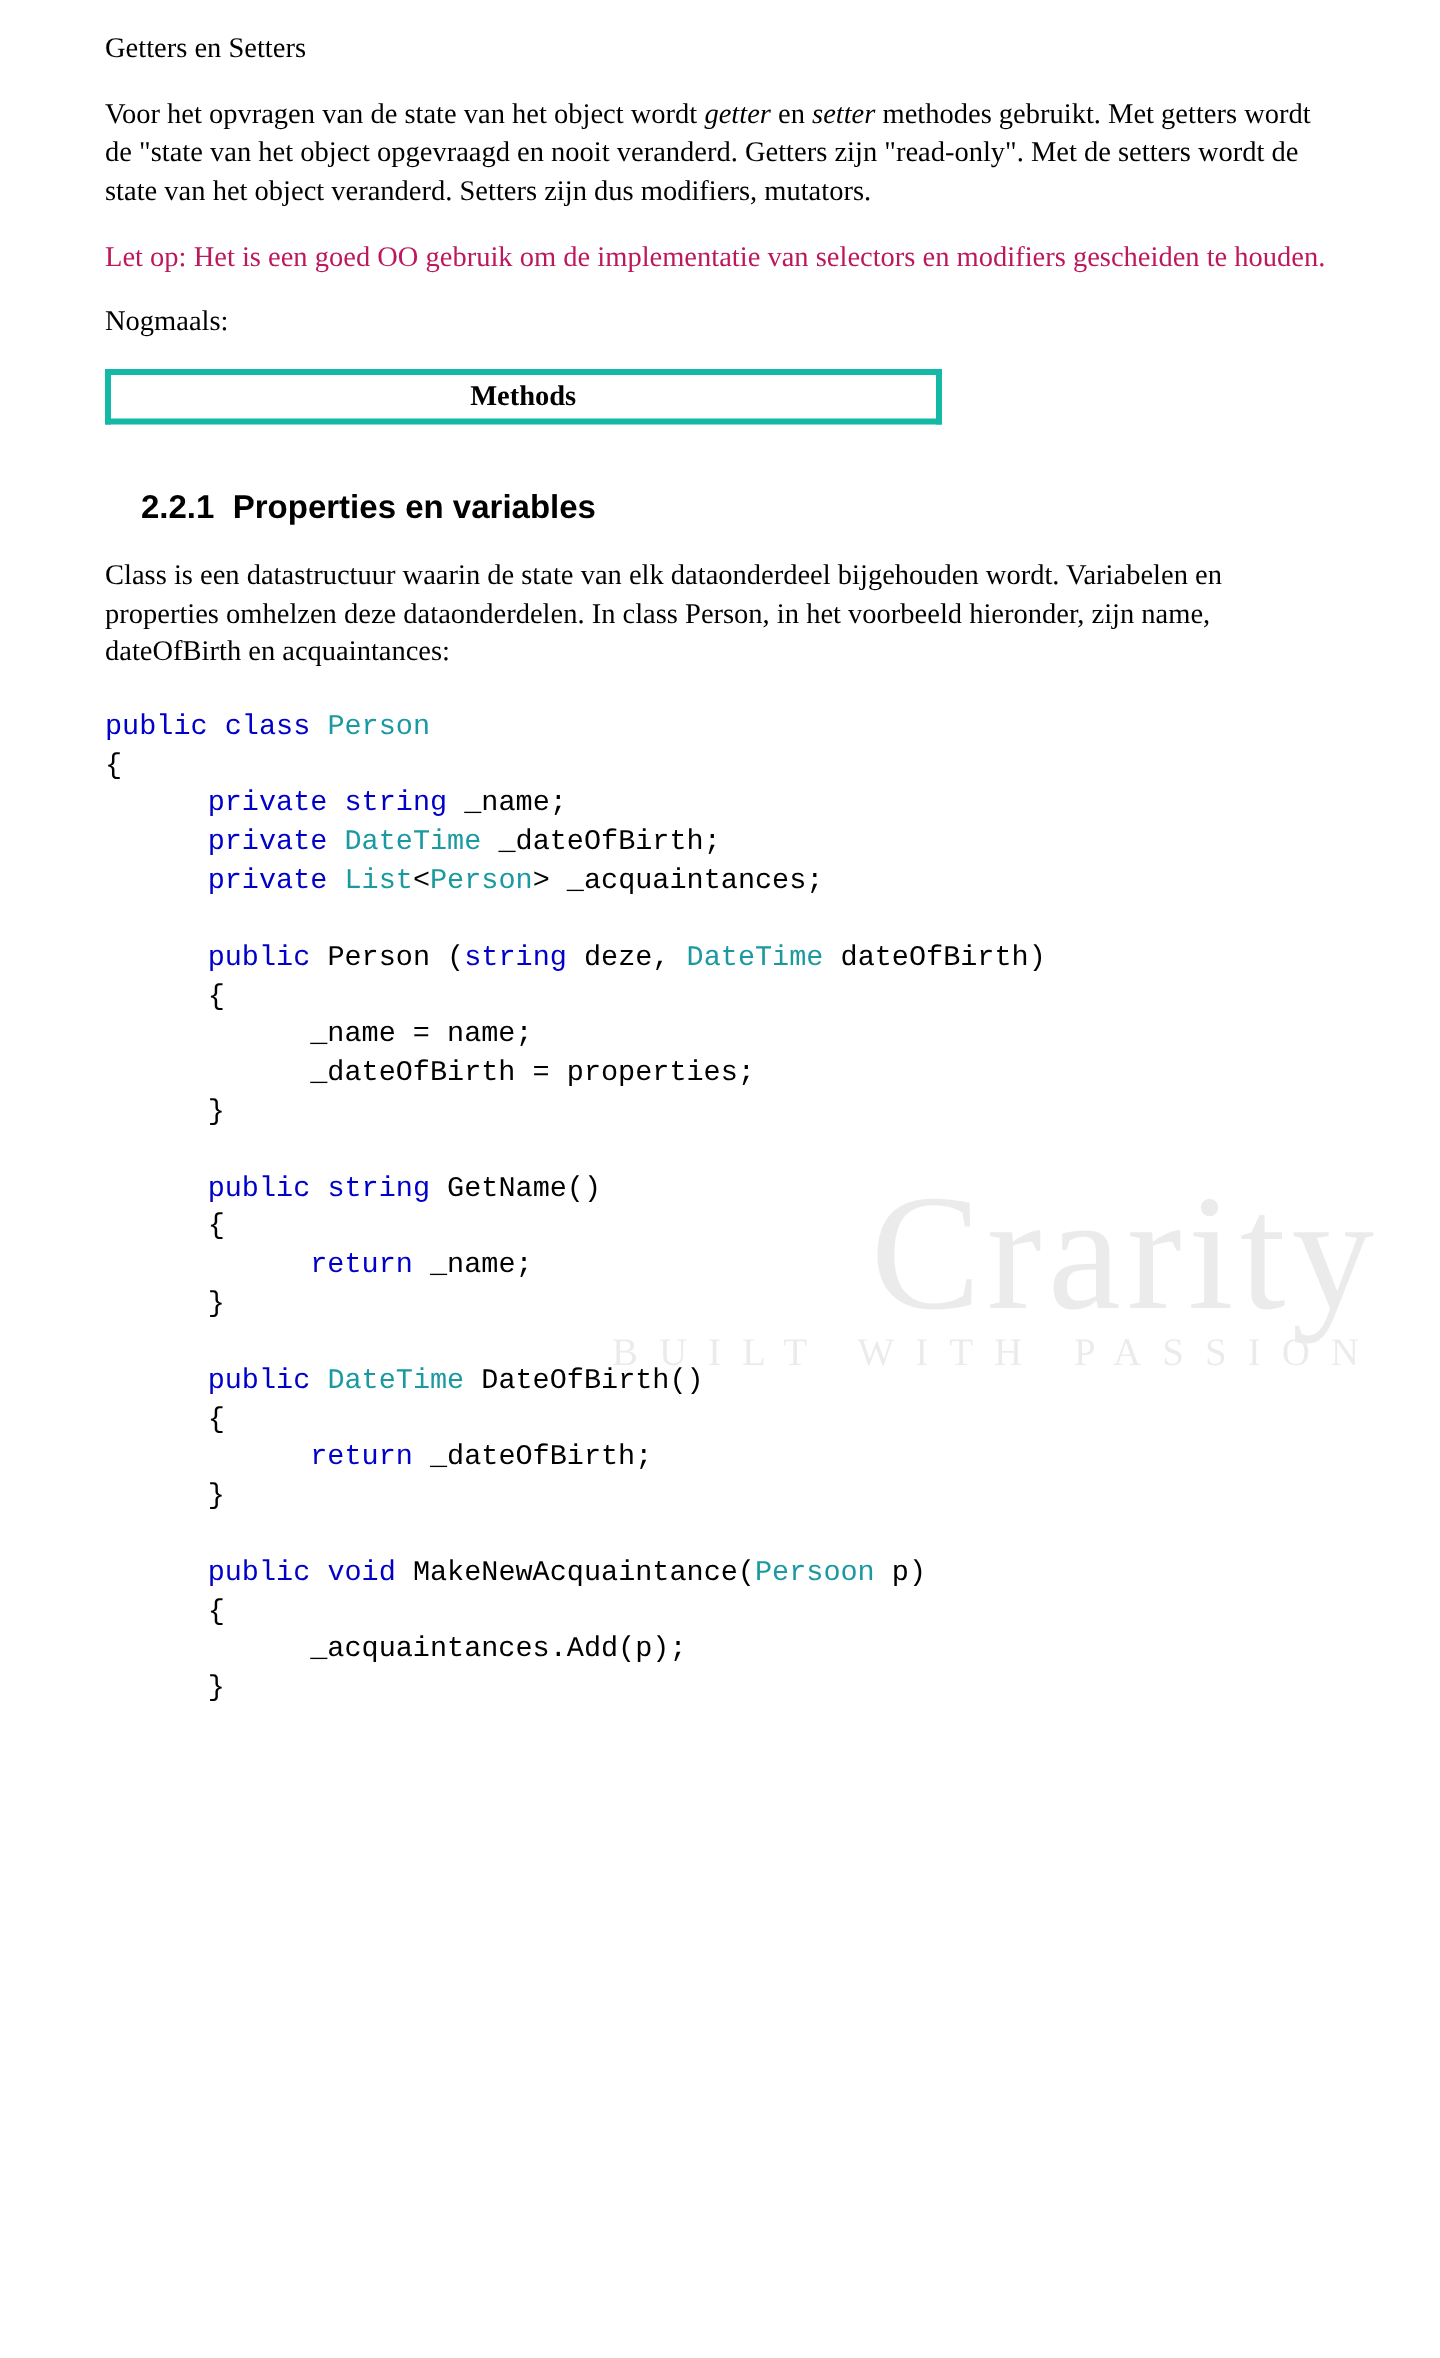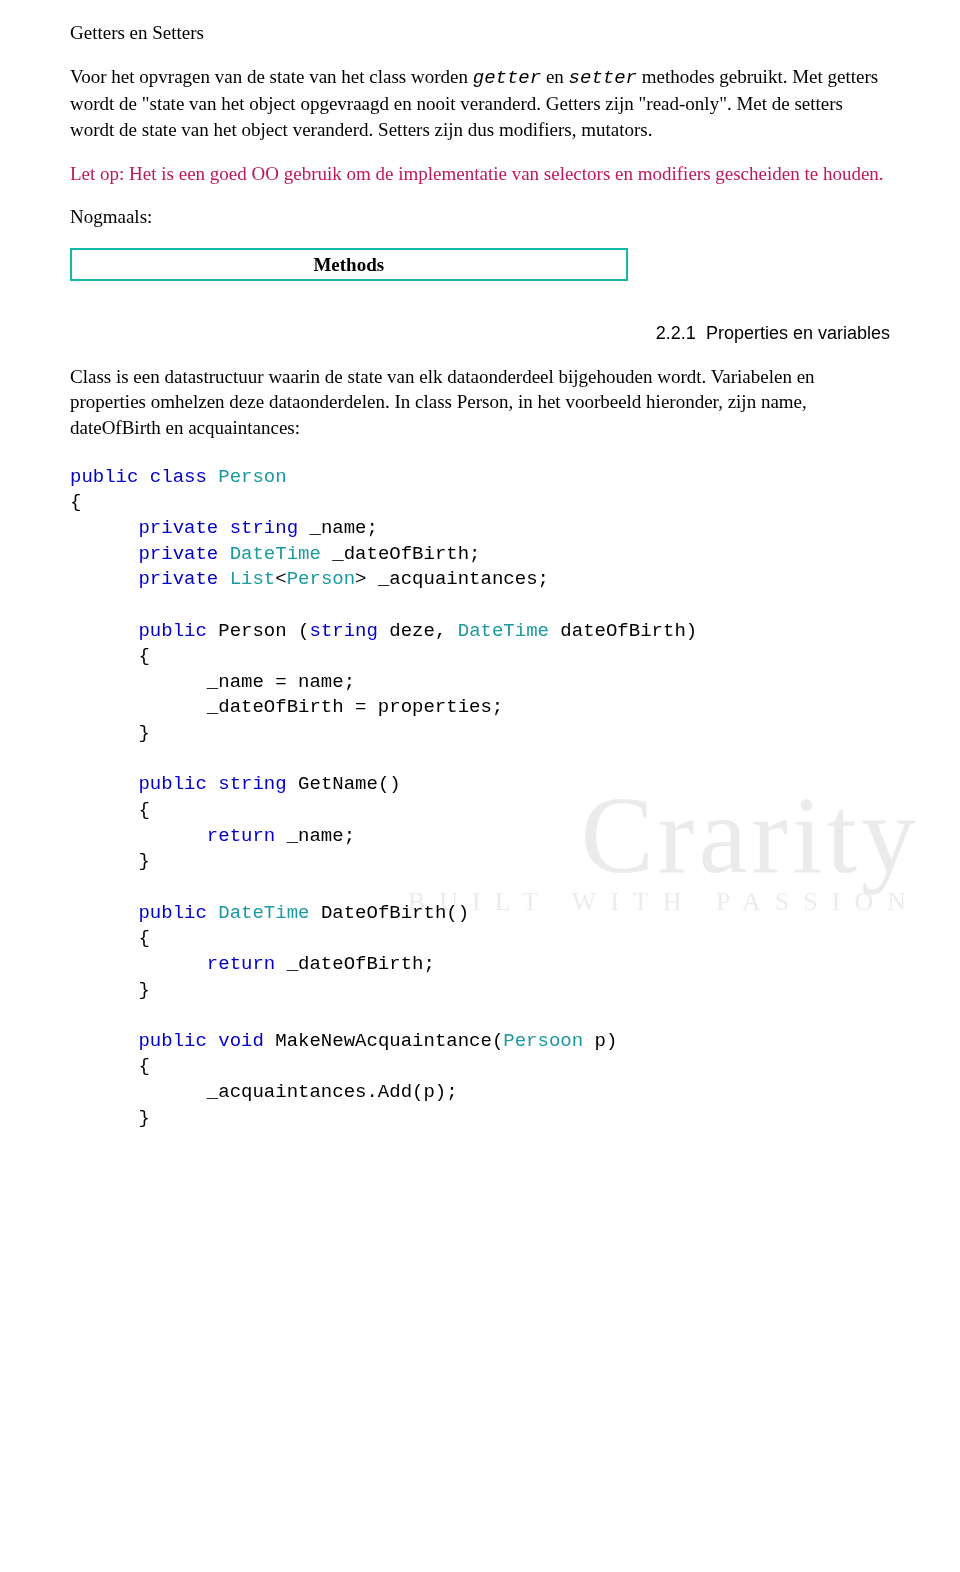--- a/index.html
+++ b/index.html
@@ -13,39 +13,38 @@
     box-sizing: border-box;
     position: relative;
     background: #fff;
   }
   h2.bold-title {
     font-size: 19px;
     font-weight: normal;
     margin: 0 0 18px 0;
   }
   p { margin: 0 0 18px 0; }
-  .italic { font-style: italic; font-family: Liberation Mono, monospace; }
+  .italic { font-style: italic; }
   .blue-note { color: #be185d; margin: 0 0 18px 0; }
   .tbl {
     border-collapse: collapse;
     width: 68%;
     margin: 4px 0 40px 0;
   }
   .tbl td {
-    border: 2px solid #14b8a6;
+    border: 4px solid #14b8a6;
     padding: 2px 8px;
     font-size: 19px;
   }
   .tbl .hdr td { text-align: center; font-weight: bold; }
   .subsection {
     font-family: Arial, Helvetica, sans-serif;
-    font-weight: normal;
-    font-size: 18px;
+    font-weight: bold;
+    font-size: 22px;
     margin: 40px 0 18px 24px;
-    text-align: right;
   }
   .code {
     font-family: "Courier New", Courier, monospace;
     font-size: 19px;
     white-space: pre;
     line-height: 1.35;
     margin-top: 24px;
   }
   .kw { color: #0000c8; }
   .typ { color: #1a9aa0; }
@@ -78,21 +77,21 @@
 <body>
 
 <div class="watermark">
   <div class="big">Crarity</div>
   <div class="small">BUILT WITH PASSION</div>
 </div>
 
 <h2 class="bold-title">Getters en Setters</h2>
 
 <p>
-  <span>Voor het opvragen van de state van het class worden </span><span class="italic">getter</span><span> en </span><span class="italic">setter</span><span> methodes gebruikt. Met getters wordt de "state van het object opgevraagd en nooit veranderd. Getters zijn "read-only". Met de setters wordt de state van het object veranderd. Setters zijn dus modifiers, mutators.</span>
+  <span>Voor het opvragen van de state van het object wordt </span><span class="italic">getter</span><span> en </span><span class="italic">setter</span><span> methodes gebruikt. Met getters wordt de "state van het object opgevraagd en nooit veranderd. Getters zijn "read-only". Met de setters wordt de state van het object veranderd. Setters zijn dus modifiers, mutators.</span>
 </p>
 
 <p class="blue-note">Let op: Het is een goed OO gebruik om de implementatie van selectors en modifiers gescheiden te houden.</p>
 
 <p>Nogmaals:</p>
 
 <table class="tbl">
   <tbody>
       <tr class="hdr">
     <td colspan="2">Methods</td>

